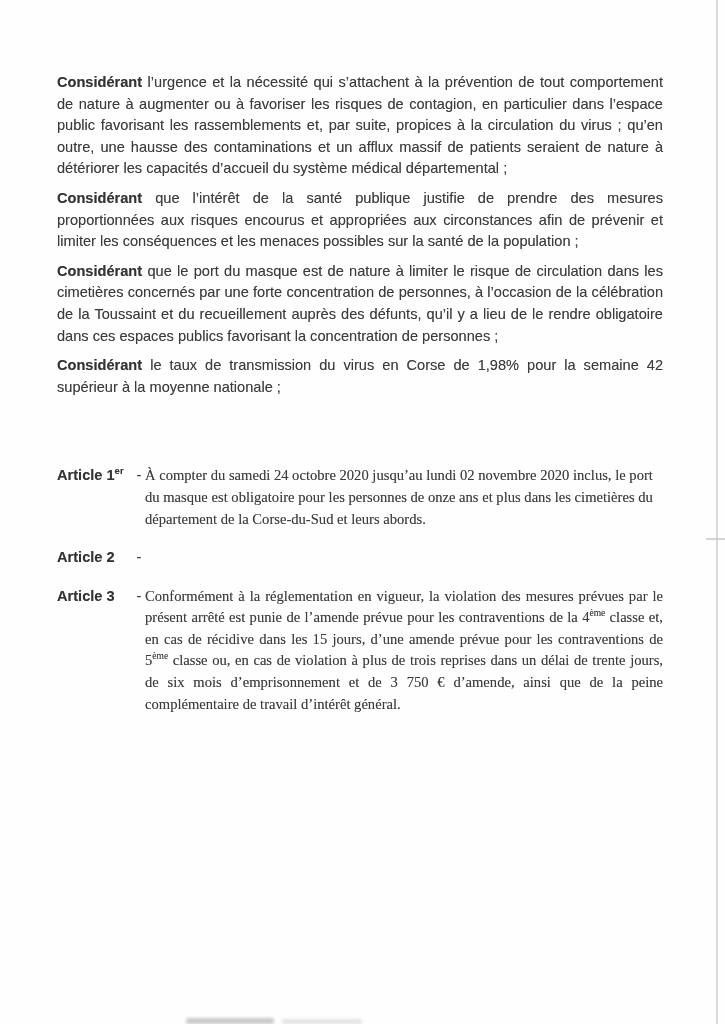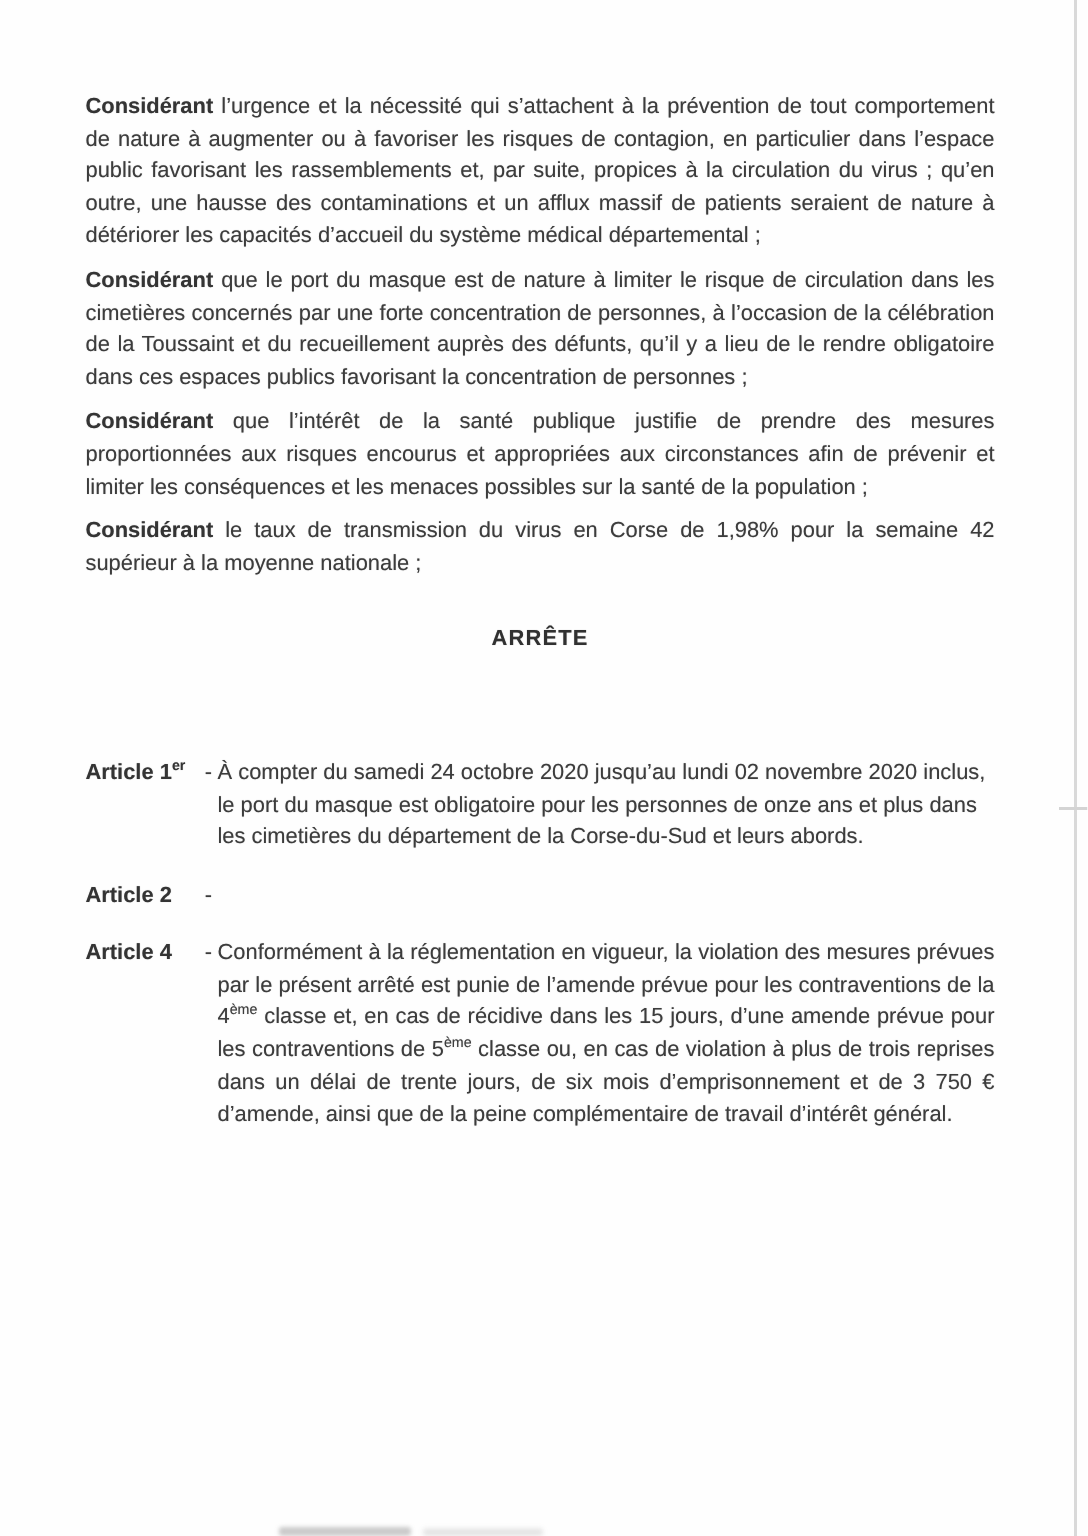--- a/index.html
+++ b/index.html
@@ -53,21 +53,21 @@
     top: 1019px;
     left: 282px;
     width: 80px;
     height: 5px;
     background: rgba(90,90,90,0.16);
     filter: blur(1.8px);
     border-radius: 2px;
   }
   .content {
     position: absolute;
-    top: 61px;
+    top: 72px;
     left: 57px;
     width: 606px;
     font-size: 14.6px;
     line-height: 21.6px;
     text-shadow: 0 0 0.6px rgba(60,60,60,0.45);
   }
   .para {
     text-align: justify;
     margin: 0 0 8px 0;
   }
@@ -99,67 +99,67 @@
     flex: 0 0 76px;
     white-space: nowrap;
   }
   .article-dash {
     flex: 0 0 12px;
     margin-right: 0;
     text-align: center;
   }
   .article-body {
     flex: 1 1 auto;
+    font-family: Liberation Serif, serif;
   }
   .article-body.justified {
     text-align: justify;
   }
   sup {
     font-size: 9.5px;
     line-height: 0;
     vertical-align: super;
   }
   .article:last-child { margin-bottom: 0; }
 </style>
 </head>
 <body>
 
 <div class="page">
 
   <div class="content">
 
     <p class="para"><b>Considérant</b> <span>l’urgence et la nécessité qui s’attachent à la prévention de tout comportement de nature à augmenter ou à favoriser les risques de contagion, en particulier dans l’espace public favorisant les rassemblements et, par suite, propices à la circulation du virus ; qu’en outre, une hausse des contaminations et un afflux massif de patients seraient de nature à détériorer les capacités d’accueil du système médical départemental ;</span></p>
 
+    <p class="para"><b>Considérant</b> <span>que l’intérêt de la santé publique justifie de prendre des mesures proportionnées aux risques encourus et appropriées aux circonstances afin de prévenir et limiter les conséquences et les menaces possibles sur la santé de la population ;</span></p>
+
     <p class="para"><b>Considérant</b> <span>que le port du masque est de nature à limiter le risque de circulation dans les cimetières concernés par une forte concentration de personnes, à l’occasion de la célébration de la Toussaint et du recueillement auprès des défunts, qu’il y a lieu de le rendre obligatoire dans ces espaces publics favorisant la concentration de personnes ;</span></p>
-
-    <p class="para"><b>Considérant</b> <span>que l’intérêt de la santé publique justifie de prendre des mesures proportionnées aux risques encourus et appropriées aux circonstances afin de prévenir et limiter les conséquences et les menaces possibles sur la santé de la population ;</span></p>
 
 
     <p class="para"><b>Considérant</b> <span>le taux de transmission du virus en Corse de 1,98% pour la semaine 42 supérieur à la moyenne nationale ;</span></p>
 
 
 
 
-    <p class="arrete-heading">ARRÊTE</p>
 
     <div class="articles">
 
       <div class="article">
         <span class="article-label"><span>Article 1</span><sup>er</sup></span>
         <span class="article-dash">-</span>
         <span class="article-body">À compter du samedi 24 octobre 2020 jusqu’au lundi 02 novembre 2020 inclus, le port du masque est obligatoire pour les personnes de onze ans et plus dans les cimetières du département de la Corse-du-Sud et leurs abords.</span>
       </div>
 
       <div class="article">
         <span class="article-label"><span>Article 2</span></span>
         <span class="article-dash">-</span>
       </div>
 
       <div class="article">
-        <span class="article-label"><span>Article 4</span></span>
+        <span class="article-label"><span>Article 3</span></span>
         <span class="article-dash">-</span>
         <span class="article-body justified"><span>Conformément à la réglementation en vigueur, la violation des mesures prévues par le présent arrêté est punie de l’amende prévue pour les contraventions de la 4</span><sup>ème</sup><span> classe et, en cas de récidive dans les 15 jours, d’une amende prévue pour les contraventions de 5</span><sup>ème</sup><span> classe ou, en cas de violation à plus de trois reprises dans un délai de trente jours, de six mois d’emprisonnement et de 3 750 € d’amende, ainsi que de la peine complémentaire de travail d’intérêt général.</span></span>
       </div>
 
     </div>
   </div>
 
   <div class="edge-line"></div>
   <div class="edge-tick"></div>
   <div class="bottom-mark-1"></div>

